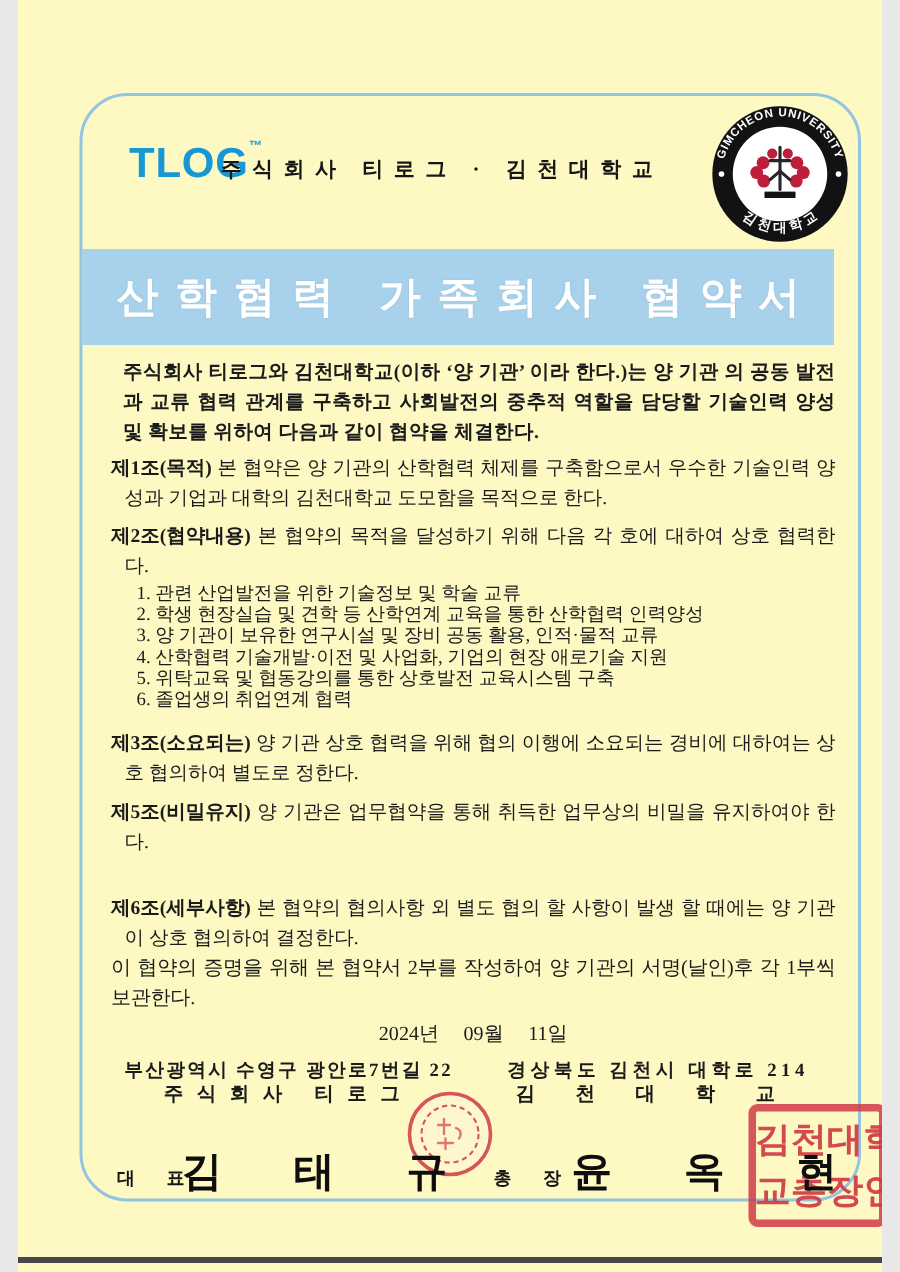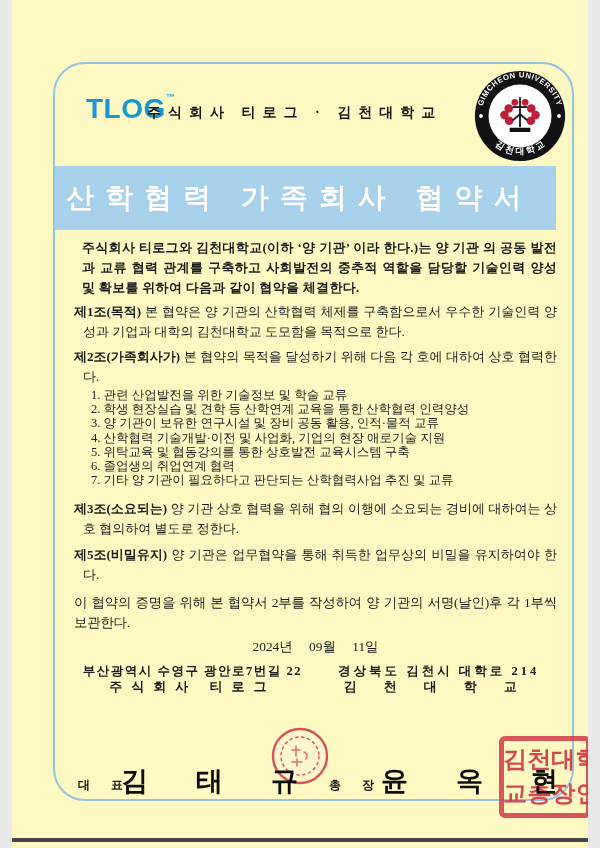--- a/index.html
+++ b/index.html
@@ -22,41 +22,41 @@
   .tlog-logo sup { font-size:9px; font-weight:700; vertical-align:18px; letter-spacing:0; }
   .orgs-line {
     position:absolute; left:92px; width:305px; top:40px; text-align:left;
     font-size:14px; font-weight:600; color:#161616; letter-spacing:7px;
     white-space:nowrap; font-family:"Liberation Serif", serif;
   }
   .univ-seal { position:absolute; right:5px; top:5px; width:94px; height:94px; }
   
   .title-banner {
     position:absolute; left:0; right:16px; top:102px; height:64px;
-    background:#a8d2eb; display:flex; align-items:center; 
+    background:#a8d2eb; display:flex; align-items:center; justify-content:center;
   }
   .title-banner h1 {
     font-family:"Liberation Sans", sans-serif; font-weight:800;
     font-size:28px; color:#ffffff; letter-spacing:11px; padding-left:11px;
     text-shadow:0 0 1px rgba(120,160,190,0.55); white-space:nowrap;
   }
   
   .doc-body {
     position:absolute; left:19px; right:15px; top:174px;
     font-size:13px; color:#1b1b1b; text-align:justify;
   }
   .doc-body p { line-height:20px; }
   .intro { font-weight:bold; padding-left:8px; margin-bottom:4px; letter-spacing:0.3px; }
   .article { padding-left:9px; text-indent:-9px; margin-bottom:5px; }
   .article.tight { margin-bottom:1px; }
   .art-title { font-weight:bold; }
   ul.items { list-style:none; padding-left:17px; margin-bottom:12px; }
   ul.items li { line-height:14.2px; font-size:12.5px; }
   .a3 { margin-bottom:6px; } .a4 { margin-bottom:6px; }
-  .a5 { margin-bottom:8px; } .a6 { margin-bottom:0; }
+  .a5 { margin-bottom:24px; } .a6 { margin-bottom:0; }
   .closing { font-size:13.4px; letter-spacing:-0.2px; }
   .date-line { text-align:center; word-spacing:13px; line-height:16px; margin-top:4px; font-size:13.4px; }
   
   .addresses { display:flex; justify-content:space-between; margin-top:6px;align-items:center; }
   .addr-col { width:49%; text-align:center; font-weight:bold; }
   .addr-line1 { font-size:12.5px; letter-spacing:1.5px; line-height:16px; white-space:nowrap; }
   .addr-line1.univ { letter-spacing:3px; }
   .addr-line2 { font-size:13px; letter-spacing:9px; line-height:16px; white-space:nowrap; }
   .addr-line2.univ { letter-spacing:27px; padding-left:10px; }
   
@@ -138,36 +138,36 @@
     <div class="title-banner">
       <h1>산학협력  가족회사  협약서</h1>
     </div>
 
     <div class="doc-body">
 
       <p class="intro">주식회사 티로그와 김천대학교(이하 ‘양 기관’ 이라 한다.)는 양 기관 의 공동 발전과 교류 협력 관계를 구축하고 사회발전의 중추적 역할을 담당할 기술인력 양성 및 확보를 위하여 다음과 같이 협약을 체결한다.</p>
 
       <p class="article"><span class="art-title">제1조(목적)</span> <span>본 협약은 양 기관의 산학협력 체제를 구축함으로서 우수한 기술인력 양성과 기업과 대학의 김천대학교 도모함을 목적으로 한다.</span></p>
 
-      <p class="article tight"><span class="art-title">제2조(가족회사가)</span> <span>본 협약의 목적을 달성하기 위해 다음 각 호에 대하여 상호 협력한다.</span></p>
+      <p class="article tight"><span class="art-title">제2조(협약내용)</span> <span>본 협약의 목적을 달성하기 위해 다음 각 호에 대하여 상호 협력한다.</span></p>
       <ul class="items">
         <li>1. 관련 산업발전을 위한 기술정보 및 학술 교류</li>
         <li>2. 학생 현장실습 및 견학 등 산학연계 교육을 통한 산학협력 인력양성</li>
         <li>3. 양 기관이 보유한 연구시설 및 장비 공동 활용, 인적·물적 교류</li>
         <li>4. 산학협력 기술개발·이전 및 사업화, 기업의 현장 애로기술 지원</li>
         <li>5. 위탁교육 및 협동강의를 통한 상호발전 교육시스템 구축</li>
         <li>6. 졸업생의 취업연계 협력</li>
-        <li>7. 기타 양 기관이 필요하다고 판단되는 산학협력사업 추진 및 교류</li>
       </ul>
 
       <p class="article a3"><span class="art-title">제3조(소요되는)</span> <span>양 기관 상호 협력을 위해 협의 이행에 소요되는 경비에 대하여는 상호 협의하여 별도로 정한다.</span></p>
 
 
       <p class="article a5"><span class="art-title">제5조(비밀유지)</span> <span>양 기관은 업무협약을 통해 취득한 업무상의 비밀을 유지하여야 한다.</span></p>
 
+      <p class="article a6"><span class="art-title">제6조(세부사항)</span> <span>본 협약의 협의사항 외 별도 협의 할 사항이 발생 할 때에는 양 기관이 상호 협의하여 결정한다.</span></p>
 
       <p class="closing">이 협약의 증명을 위해 본 협약서 2부를 작성하여 양 기관의 서명(날인)후 각 1부씩 보관한다.</p>
 
       <p class="date-line">2024년 09월 11일</p>
 
       <div class="addresses">
         <div class="addr-col">
           <div class="addr-line1">부산광역시 수영구 광안로7번길 22</div>
           <div class="addr-line2">주식회사 티로그</div>
         </div>

